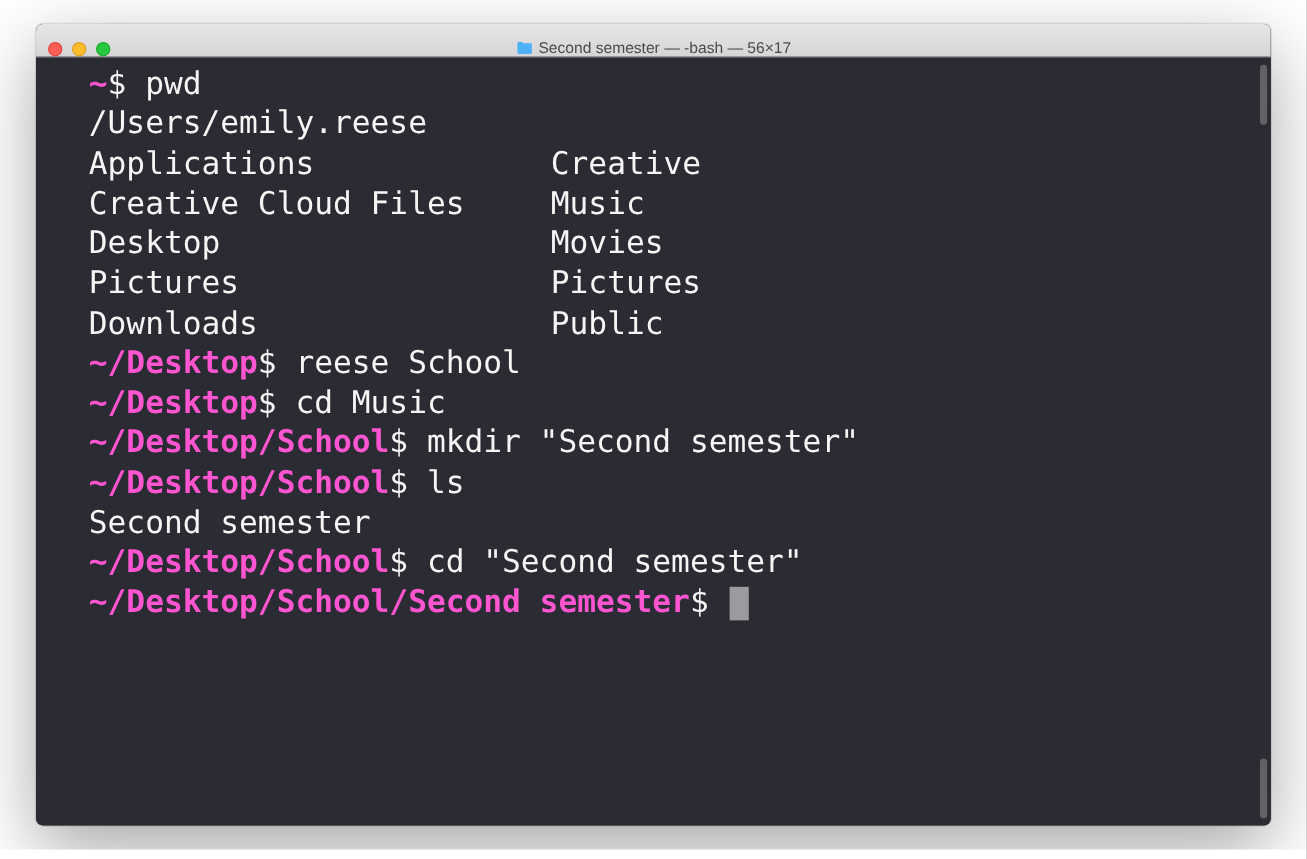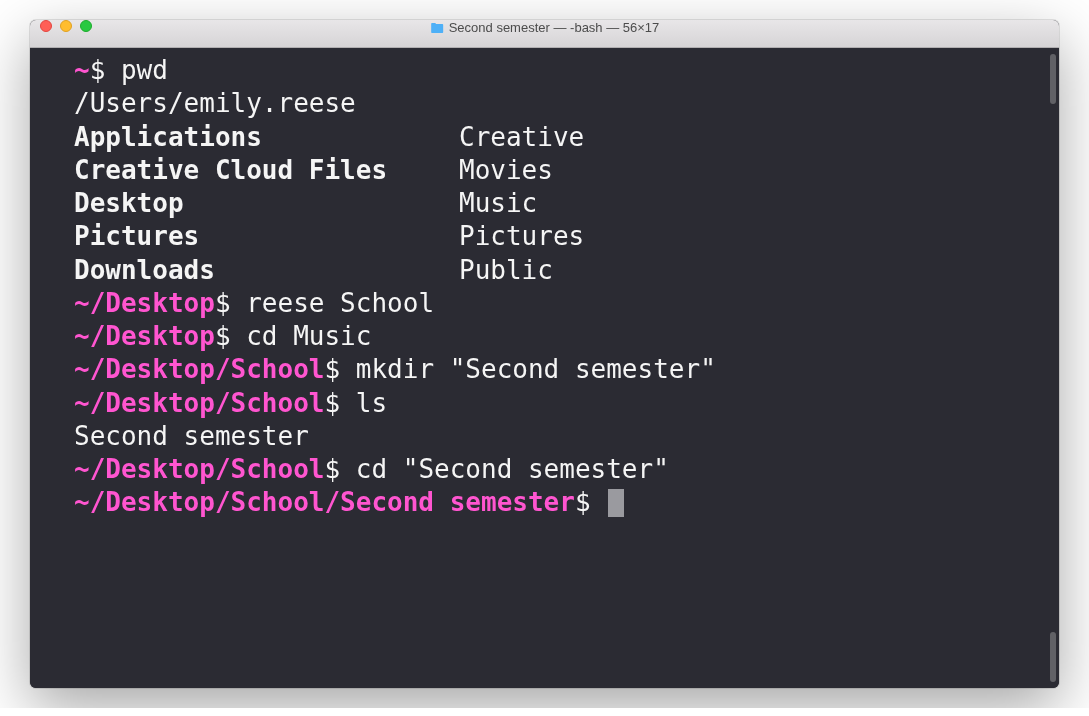--- a/index.html
+++ b/index.html
@@ -20,21 +20,21 @@
       border-radius: 6px;
       box-shadow: 0 20px 60px rgba(0,0,0,0.35), 0 0 0 1px rgba(0,0,0,0.1);
       overflow: hidden;
       background: #2b2b33;
     }
     .titlebar {
       height: 28px;
       background: linear-gradient(to bottom, #e8e6e8 0%, #d6d4d6 100%);
       border-bottom: 1px solid #b1afb1;
       display: flex;
-      align-items: flex-start;
+      align-items: flex-end;
       position: relative;
     }
     .traffic-lights {
       display: flex;
       gap: 8px;
       padding-left: 10px;
     }
     .traffic-light {
       width: 12px;
       height: 12px;
@@ -99,21 +99,20 @@
     .white { color: #f5f5f5; }
     .ls-columns {
       display: flex;
     }
     .ls-col {
       display: flex;
       flex-direction: column;
     }
     .ls-col.left {
       width: 385px;
-      font-weight: bold;
     }
     .cursor-block {
       display: inline-block;
       width: 16px;
       height: 28px;
       background: #9a9a9f;
       vertical-align: text-bottom;
       margin-left: 2px;
     }
   </style>
@@ -150,22 +149,22 @@
     <div class="ls-columns">
       <div class="ls-col left">
         <div class="term-line white">Applications</div>
         <div class="term-line white">Creative Cloud Files</div>
         <div class="term-line white">Desktop</div>
         <div class="term-line white">Pictures</div>
         <div class="term-line white">Downloads</div>
       </div>
       <div class="ls-col">
         <div class="term-line white">Creative</div>
+        <div class="term-line white">Music</div>
         <div class="term-line white">Movies</div>
-        <div class="term-line white">Music</div>
         <div class="term-line white">Pictures</div>
         <div class="term-line white">Public</div>
       </div>
     </div>
 
 
     <div class="term-line"><span class="pink">~/Desktop</span><span class="white">$</span><span class="white"> </span><span class="white">reese School</span></div>
 
     <div class="term-line"><span class="pink">~/Desktop</span><span class="white">$</span><span class="white"> </span><span class="white">cd Music</span></div>
 

